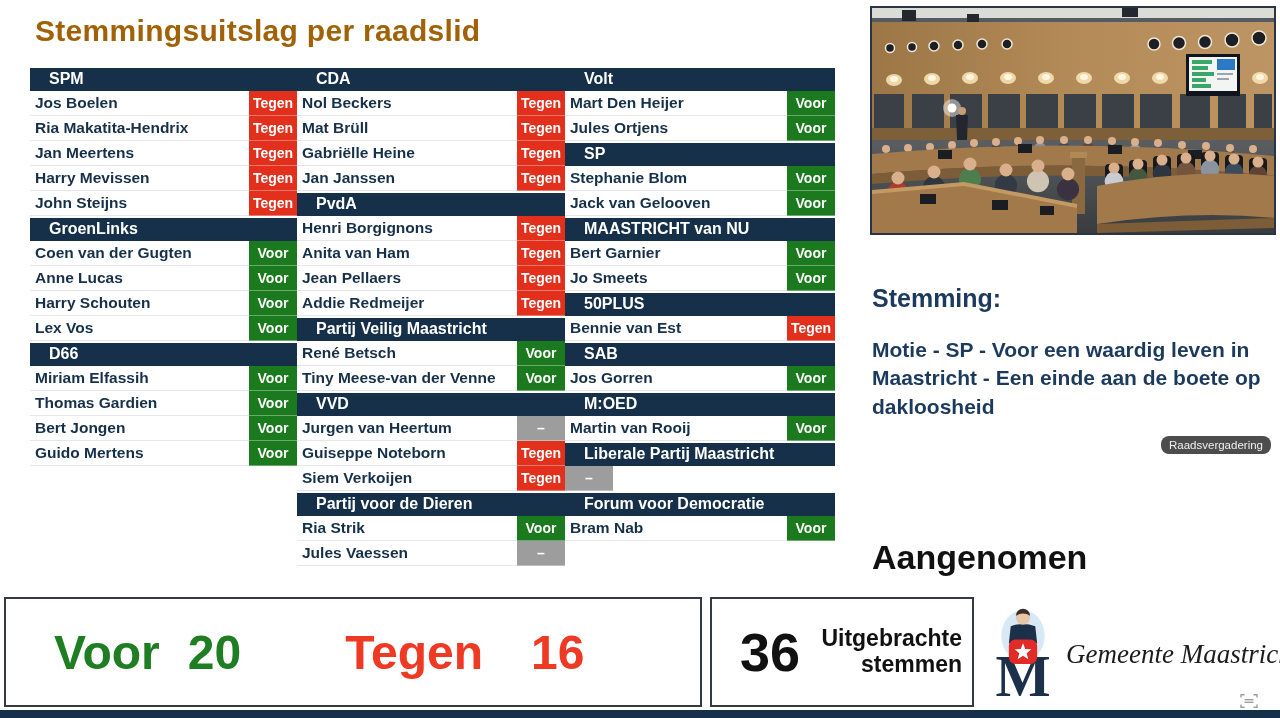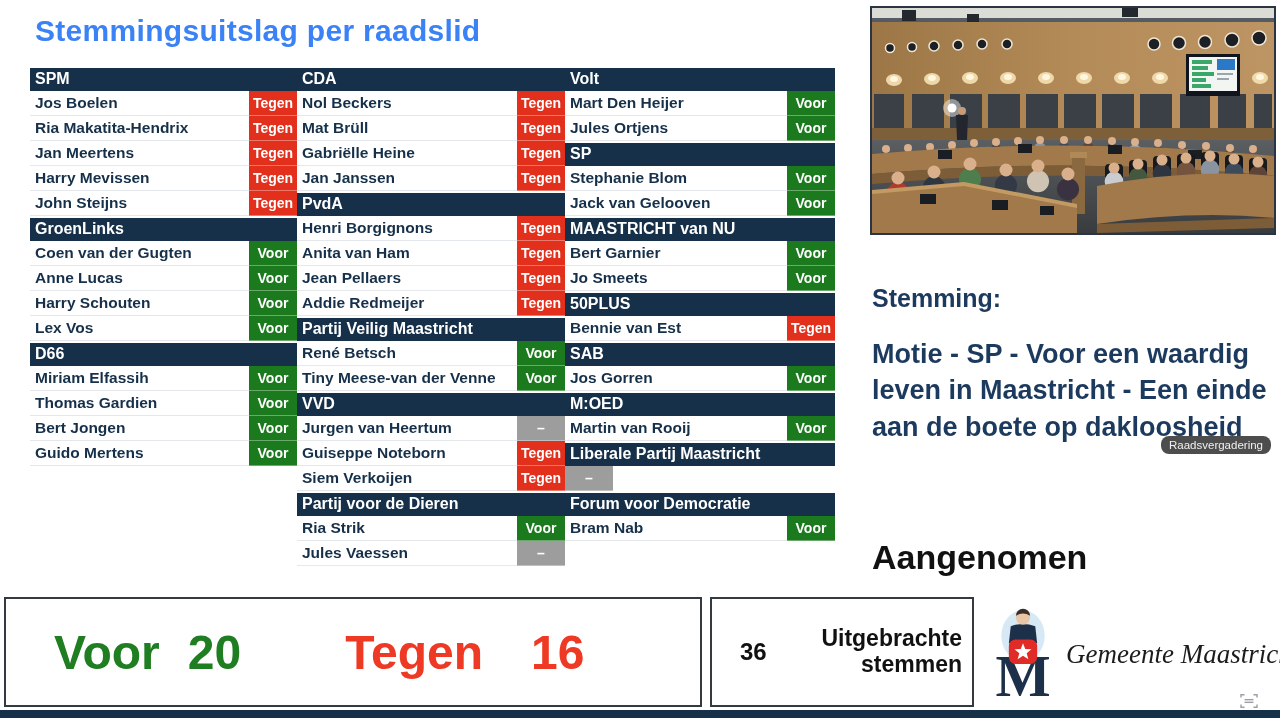--- a/index.html
+++ b/index.html
@@ -1,51 +1,51 @@
 <!DOCTYPE html>
 <html style="--navy: #16304a; --voor: #1b7a1e; --tegen: #e2301c; --abstain: #9d9d9d; --voor-sum: #1f7d22; --tegen-sum: #ee3a24;"><head>
 <meta charset="utf-8">
 <style>
   html,body{margin:0;padding:0;background:#fff;}
   .stage{position:relative;width:1280px;height:718px;background:#fff;overflow:hidden;
          font-family:"Liberation Sans",sans-serif;}
   .page-title{position:absolute;left:35px;top:14px;font-size:30px;font-weight:bold;
-              color:#3b82f6;letter-spacing:.3px;}
+              color:#a16207;letter-spacing:.3px;}
   
   .col{position:absolute;top:66px;}
   #col-0{left:30px;width:267px;} #col-1{left:297px;width:268px;} #col-2{left:565px;width:270px;}
   .party-header{height:25px;box-sizing:border-box;background:var(--navy);color:#fff;
-    font-weight:bold;font-size:16px;line-height:22px;padding-left:5px;border-top:2px solid #fff;
+    font-weight:bold;font-size:16px;line-height:22px;padding-left:19px;border-top:2px solid #fff;
     white-space:nowrap;overflow:hidden;}
   .row{display:flex;height:25px;}
   .name{flex:1;box-sizing:border-box;background:#fff;border-bottom:1px solid #e4e7eb;
     color:var(--navy);font-weight:bold;font-size:15.5px;line-height:24px;padding-left:5px;
     white-space:nowrap;overflow:hidden;}
   .vote{width:48px;box-sizing:border-box;text-align:center;color:#fff;font-weight:bold;
     font-size:14px;line-height:25px;border-bottom:1px solid rgba(255,255,255,.35);}
   .v-voor{background:var(--voor);} .v-tegen{background:var(--tegen);} .v-none{background:var(--abstain);}
   
   .video{position:absolute;left:870px;top:6px;width:406px;height:229px;box-sizing:border-box;
     border:2px solid #2a3442;background:#8b8b88;}
   .video svg{display:block;width:100%;height:100%;}
   
   .stemming-heading{position:absolute;left:872px;top:284px;font-size:25px;font-weight:bold;color:#1c3a5e;}
-  .motion{position:absolute;left:872px;top:336px;width:398px;font-size:27px;font-weight:bold;
+  .motion{position:absolute;left:872px;top:336px;width:398px;font-size:21px;font-weight:bold;
     color:#1c3a5e;line-height:1.35;}
   .badge{position:absolute;left:1161px;top:436px;background:#4d4d4d;color:#f0f0f0;
     font-size:11.5px;padding:3px 8px;border-radius:8px;}
   .result{position:absolute;left:872px;top:538px;font-size:34px;font-weight:bold;color:#111;}
   
   .box-left{position:absolute;left:4px;top:597px;width:698px;height:110px;border:2px solid #343a42;
     box-sizing:border-box;background:#fff;display:flex;align-items:center;font-size:48px;font-weight:bold;}
   .sum-voor{color:var(--voor-sum);} .sum-tegen{color:var(--tegen-sum);}
   .m-voor{margin-left:48px;} .m-20{margin-left:28px;} .m-tegen{margin-left:104px;} .m-16{margin-left:48px;}
   .box-mid{position:absolute;left:710px;top:597px;width:264px;height:110px;border:2px solid #343a42;
     box-sizing:border-box;background:#fff;display:flex;align-items:center;}
-  .total-count{font-size:24px;font-weight:bold;color:#111;margin-left:28px;}
+  .total-count{font-size:54px;font-weight:bold;color:#111;margin-left:28px;}
   .total-label{margin-left:auto;margin-right:10px;width:150px;text-align:right;font-size:23px;
     font-weight:bold;color:#111;line-height:1.12;}
   .logo{position:absolute;left:990px;top:602px;width:288px;height:105px;display:flex;align-items:center;}
   .logo svg{width:66px;height:100px;flex:none;}
   .logo-text{font-family:"Liberation Serif",serif;font-style:italic;font-size:27px;color:#1c1c1c;
     margin-left:10px;white-space:nowrap;}
   .scan-icon{position:absolute;left:1240px;top:693px;width:18px;height:16px;color:#9aa0a6;}
   .bottom-strip{position:absolute;left:0;top:710px;width:1280px;height:8px;background:var(--navy);}
 </style>
 </head>

